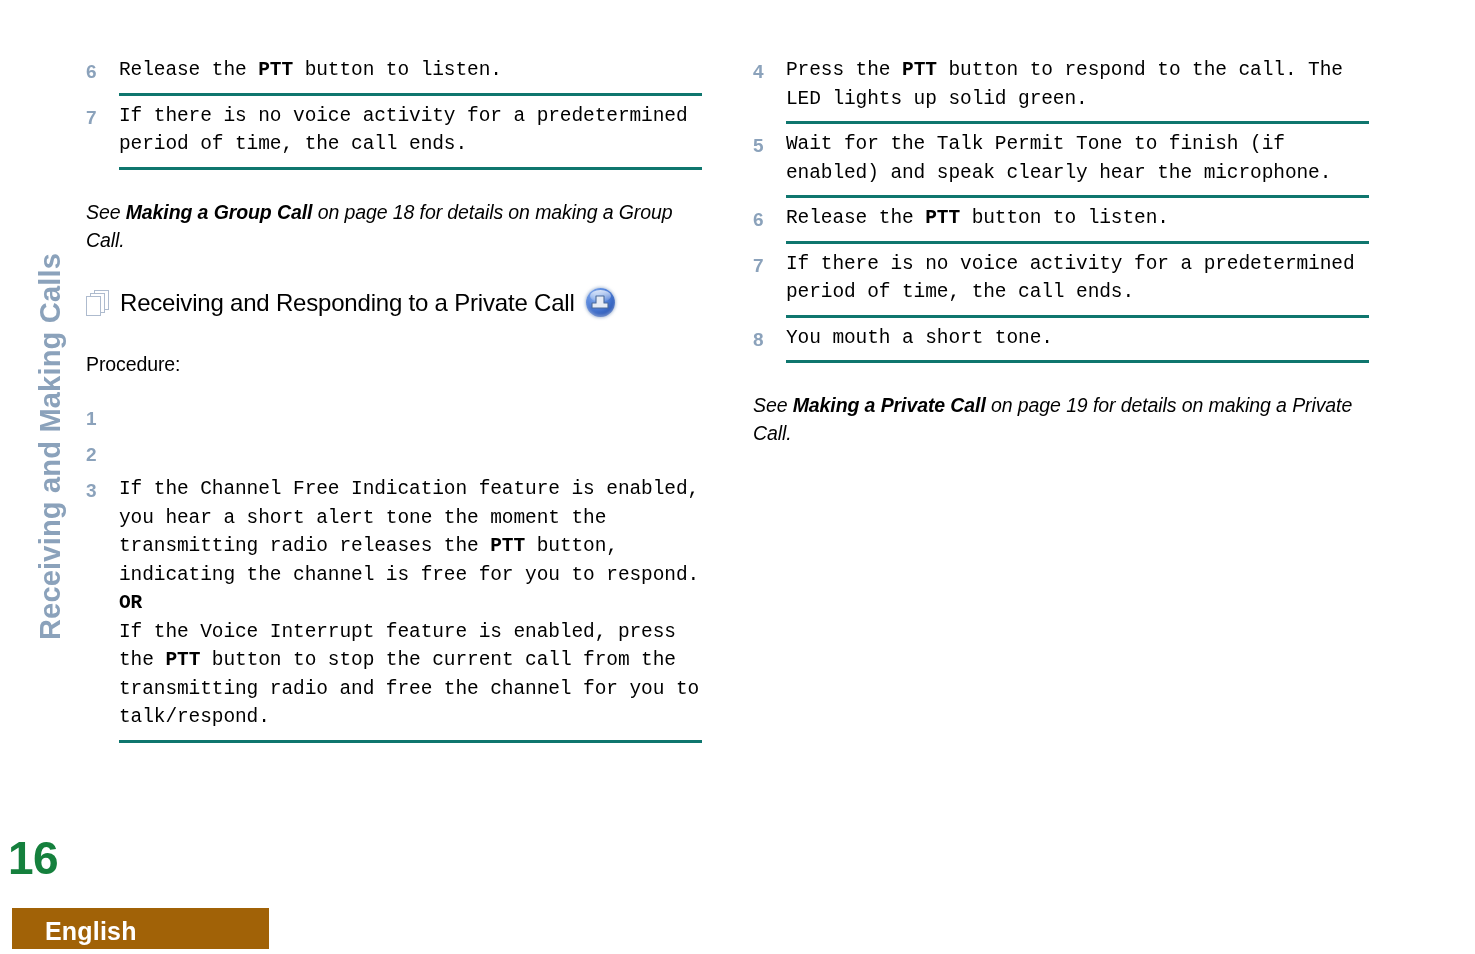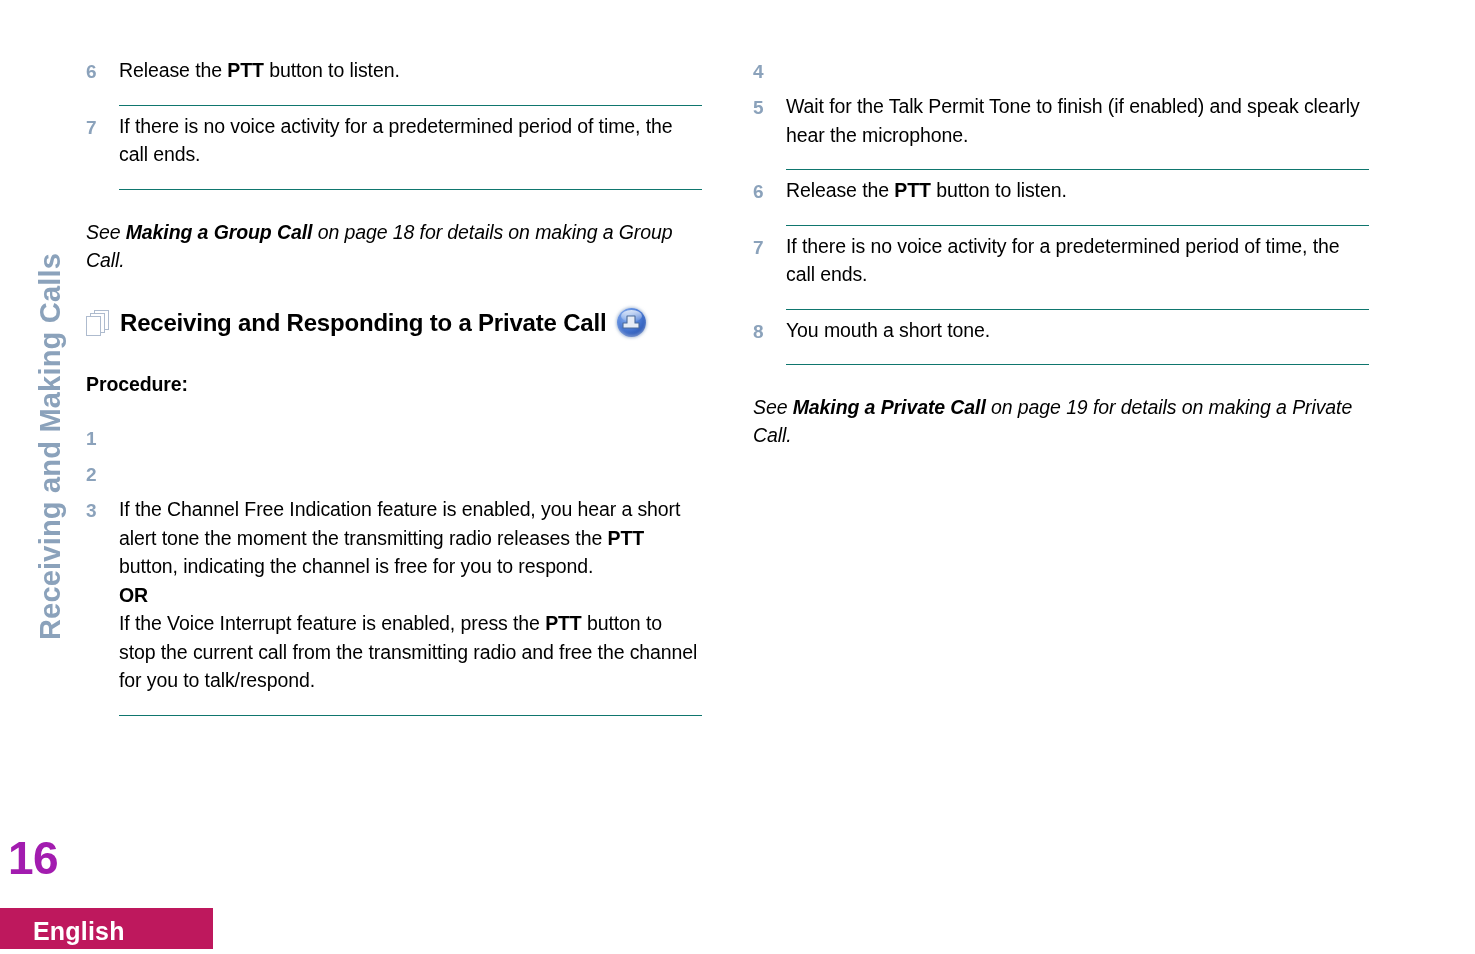--- a/index.html
+++ b/index.html
@@ -37,30 +37,30 @@
     color: #8ba2bb;
     letter-spacing: 0.2px;
     white-space: nowrap;
   }
   #page-number {
     position: absolute;
     left: 8px;
     top: 831px;
     font-size: 46px;
     font-weight: bold;
-    color: #a21caf;
+    color: #15803d;
     letter-spacing: -0.5px;
   }
   #language-tab {
     position: absolute;
-    left: 0;
+    left: 12px;
     top: 908px;
-    width: 213px;
+    width: 257px;
     height: 41px;
-    background: #be185d;
+    background: #a16207;
   }
   #language-tab-label {
     position: absolute;
     left: 33px;
     top: 9px;
     font-size: 25px;
     font-weight: bold;
     color: #ffffff;
     letter-spacing: 0.2px;
   }
@@ -86,39 +86,40 @@
   .step-num {
     flex: 0 0 33px;
     font-size: 19px;
     font-weight: bold;
     color: #8ba2bb;
     line-height: 29px;
     padding-top: 1px;
   }
   .step-body {
     flex: 1 1 auto;
-    border-bottom: 1px solid #0f766e;
-    padding-bottom: 20px;
+    border-bottom: 3px solid #0f766e;
+    padding-bottom: 8px;
+    font-family: Liberation Mono, monospace;
   }
   .step-text {
     font-size: 19.5px;
     line-height: 28.5px;
     color: #000000;
     letter-spacing: -0.1px;
   }
   .step-text b { font-weight: bold; }
 
   
   .body-para {
     font-size: 19.5px;
     line-height: 28.5px;
     color: #000000;
     letter-spacing: -0.1px;
   }
-  .body-para.bold { font-weight: bold; }
+  .body-para.bold { font-weight: normal; }
   .see-note {
     font-size: 19.5px;
     line-height: 28px;
     color: #000000;
     font-style: italic;
     letter-spacing: -0.1px;
   }
   .see-note b {
     font-weight: bold;
     font-style: italic;
@@ -142,21 +143,21 @@
     height: 20px;
     border: 1.5px solid #aebbce;
     background: #ffffff;
     box-sizing: border-box;
   }
   .heading-pages-icon .pg1 { left: 8px; top: 2px; }
   .heading-pages-icon .pg2 { left: 4px; top: 5px; }
   .heading-pages-icon .pg3 { left: 0px;  top: 8px; }
   .heading-title {
     font-size: 24px;
-    font-weight: bold;
+    font-weight: normal;
     color: #000000;
     letter-spacing: -0.2px;
     white-space: nowrap;
     text-align: center;
   }
   .heading-pulse-icon {
     flex: 0 0 auto;
     width: 29px;
     height: 29px;
     margin-left: 11px;
@@ -261,20 +262,23 @@
     </div>
   </div>
 
 </div>
 
 <div class="column" id="right-column" style="top:56px;">
 
   <div class="step-list">
     <div class="step-item">
       <div class="step-num">4</div>
+      <div class="step-body">
+        <div class="step-text">Press the <b>PTT</b> button to respond to the call. The LED lights up solid green.</div>
+      </div>
     </div>
     <div class="step-item">
       <div class="step-num">5</div>
       <div class="step-body">
         <div class="step-text">Wait for the Talk Permit Tone to finish (if enabled) and speak clearly hear the microphone.</div>
       </div>
     </div>
     <div class="step-item">
       <div class="step-num">6</div>
       <div class="step-body">

